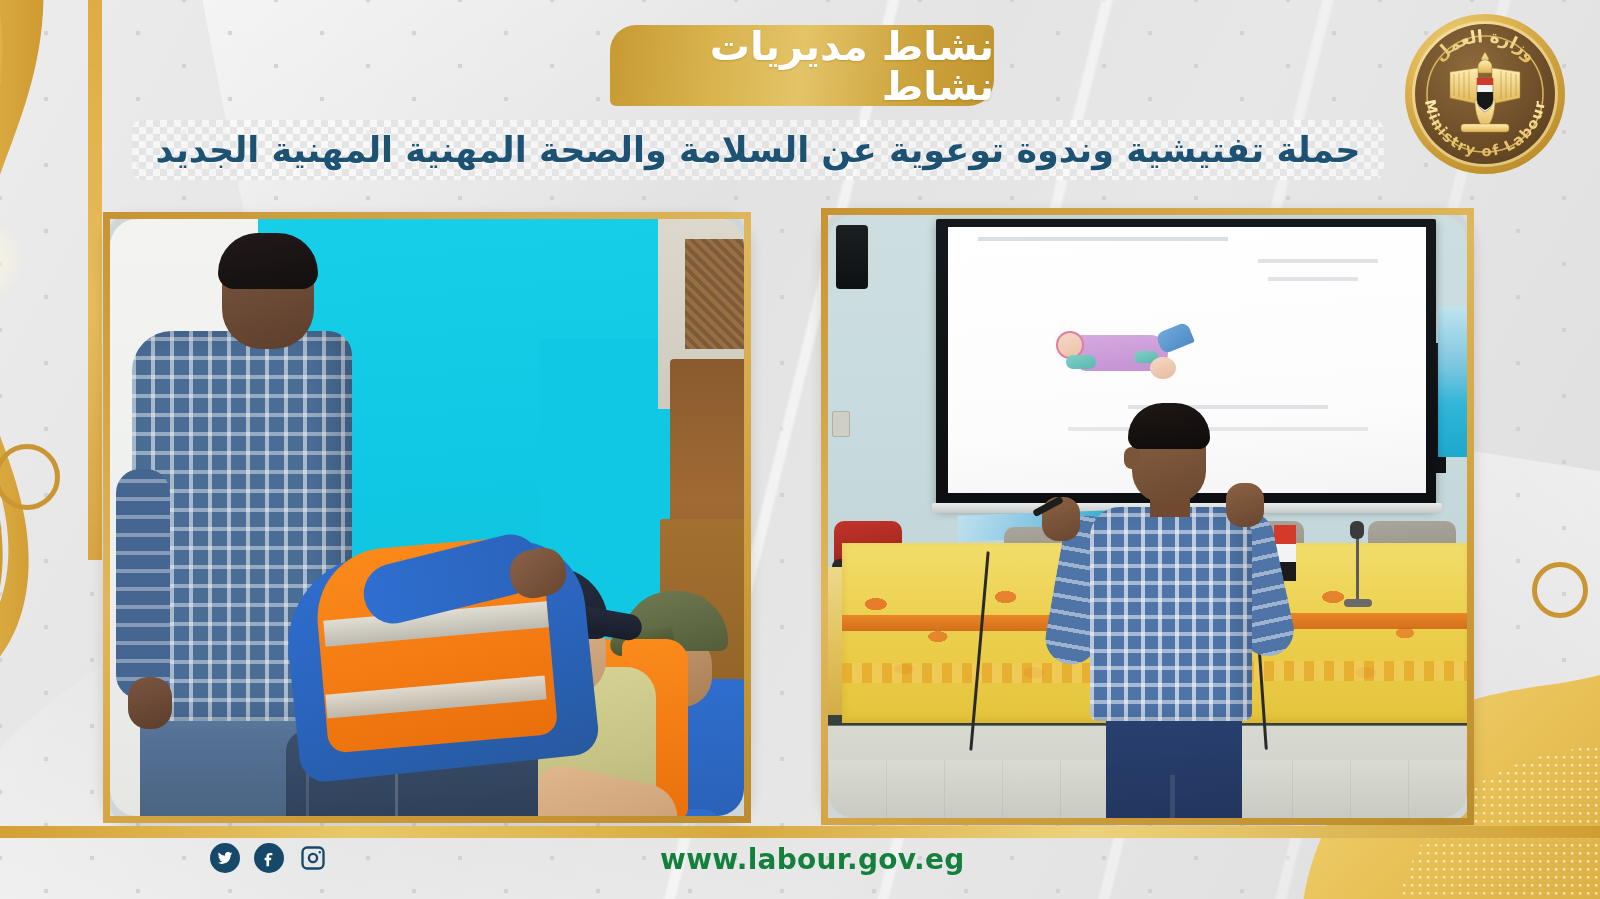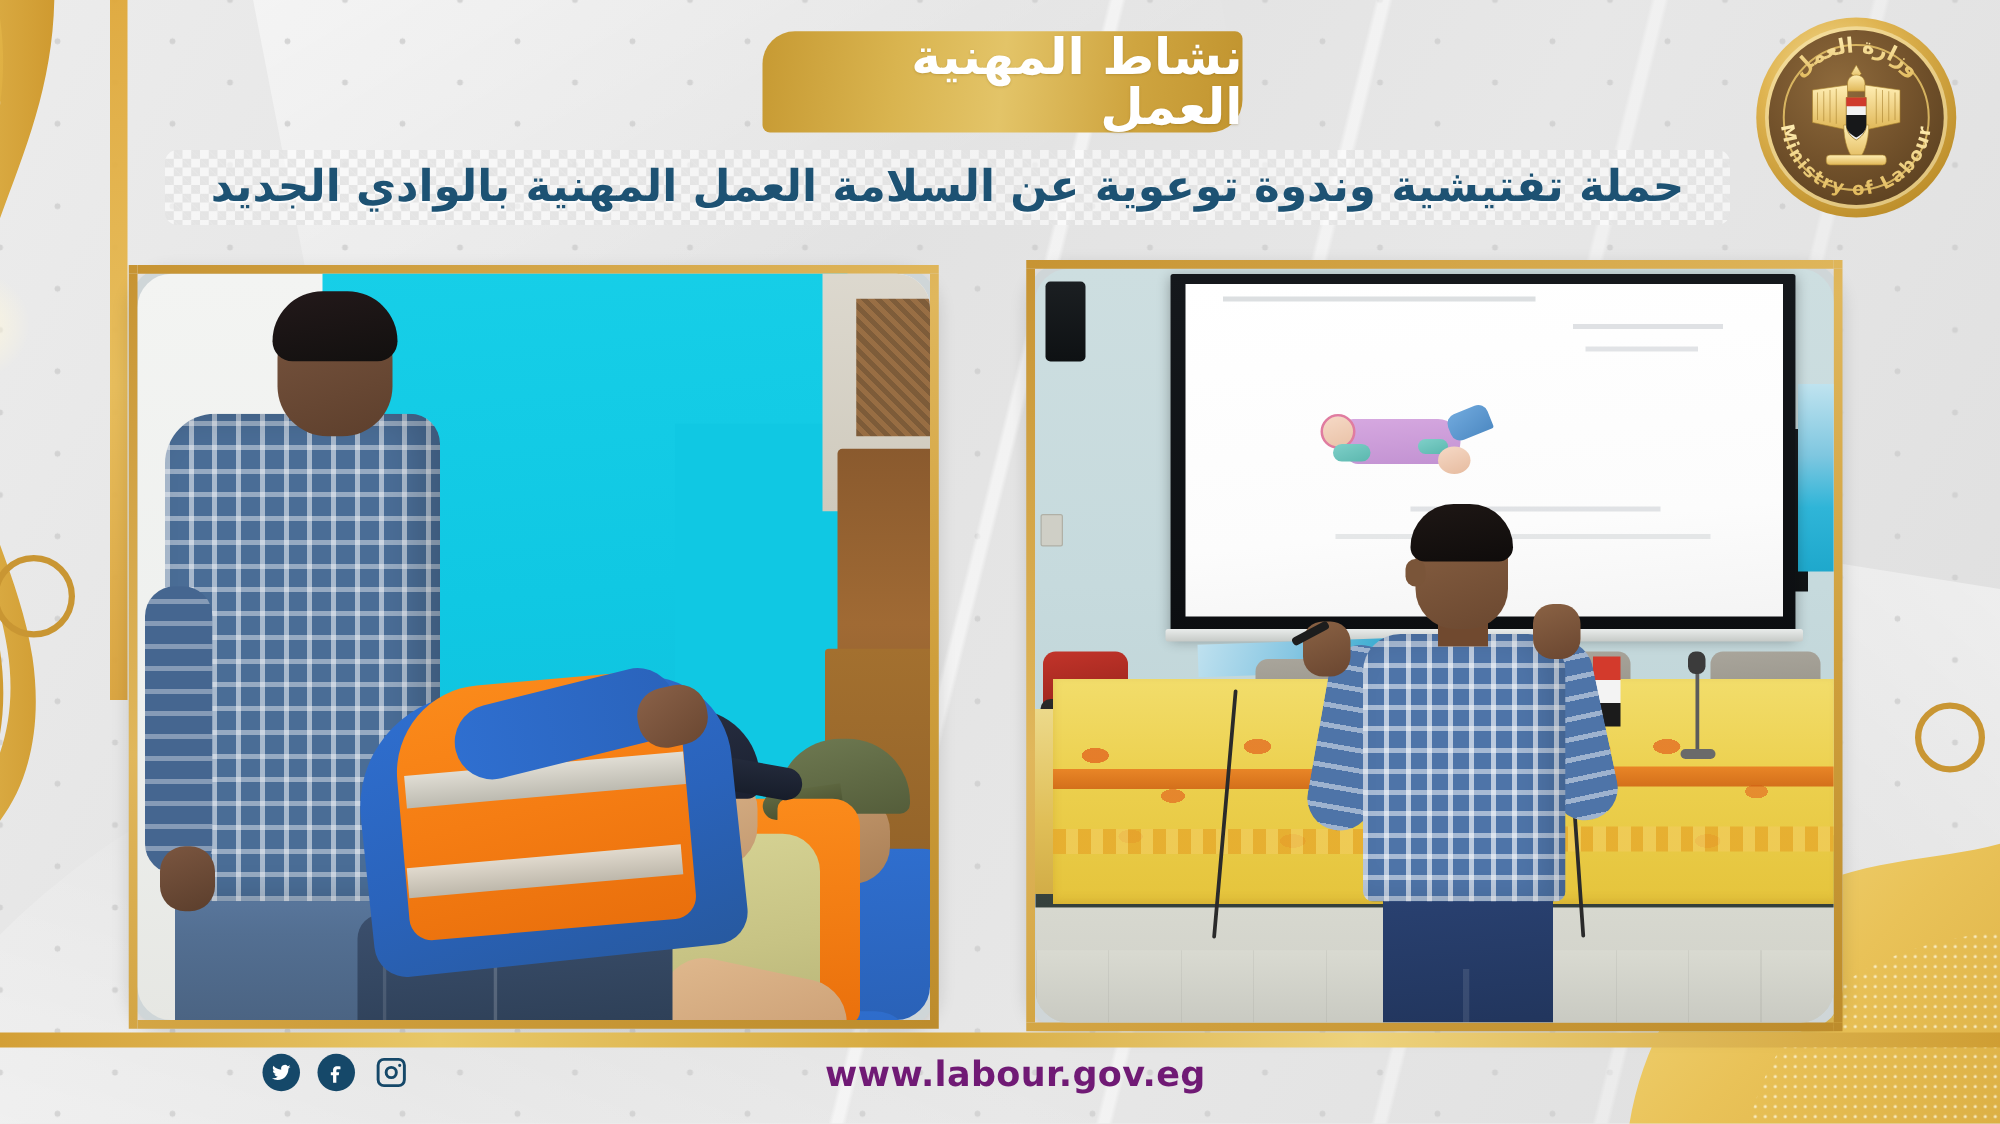--- a/index.html
+++ b/index.html
@@ -426,21 +426,21 @@
     width: 30px; height: 30px; border-radius: 50%;
     background: #154869;
     display: flex; align-items: center; justify-content: center;
   }
   .soc svg { width: 18px; height: 18px; display: block; fill: #ffffff; }
   .soc-ig { background: transparent; }
   .soc-ig svg { width: 28px; height: 28px; fill: #154869; }
 
   .site-url {
     position: absolute; left: 660px; top: 843px;
-    color: #701a75; font-size: 28px; font-weight: bold;
+    color: #15803d; font-size: 28px; font-weight: bold;
     letter-spacing: .3px; direction: ltr;
   }
   .media-office {
     position: absolute; left: 1188px; top: 842px;
     color: #17354f; font-size: 25px; font-weight: bold; direction: rtl;
   }
 </style>
 </head>
 <body>
 
@@ -496,25 +496,25 @@
       </defs>
       <path d="M60,430 C30,330 70,210 160,150 C250,92 330,120 400,74 L430,56 L430,430 Z" fill="url(#bg1)"></path>
       <path d="M150,430 C128,340 158,246 236,200 C312,156 380,176 430,140 L430,430 Z" fill="url(#dotp2)"></path>
     </svg>
   </div>
 
   <div class="ring ring-left"></div>
   <div class="ring ring-right"></div>
 
   <div class="banner">
-    <span class="banner-text">نشاط المهنية العمل</span>
+    <span class="banner-text">نشاط مديريات نشاط</span>
   </div>
 
   <div class="subtitle-bar">
-    <span class="subtitle-text">حملة تفتيشية وندوة توعوية عن السلامة العمل المهنية بالوادي الجديد</span>
+    <span class="subtitle-text">حملة تفتيشية وندوة توعوية عن السلامة والصحة المهنية المهنية الجديد</span>
   </div>
 
   <div class="logo">
     <svg viewBox="0 0 172 172">
       <defs>
         <radialGradient id="lgOuter" cx="38%" cy="30%" r="78%">
           <stop offset="0%" stop-color="#f6e09a"></stop>
           <stop offset="45%" stop-color="#dfb451"></stop>
           <stop offset="100%" stop-color="#b98a26"></stop>
         </radialGradient>

